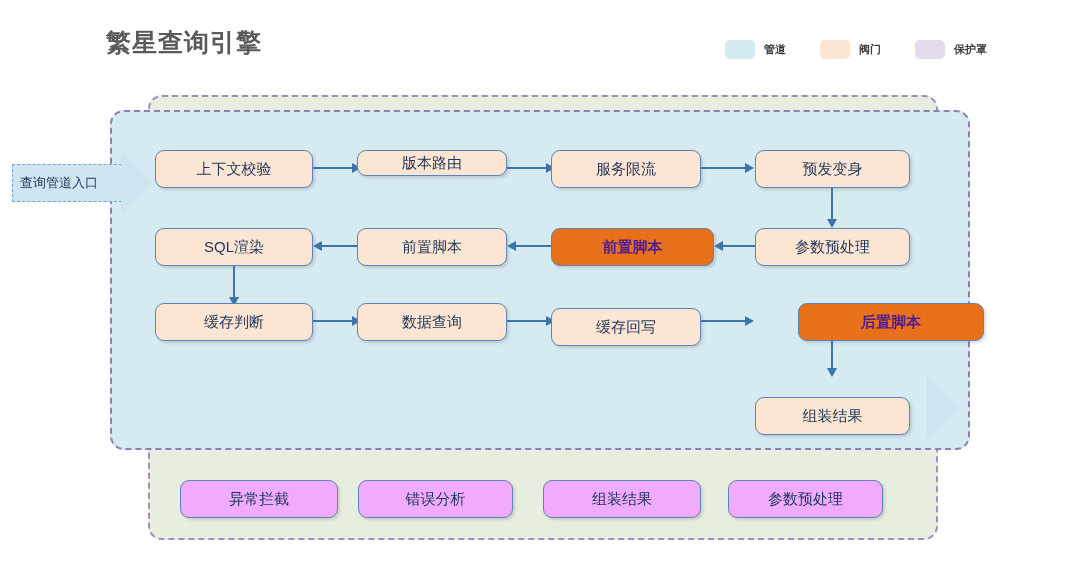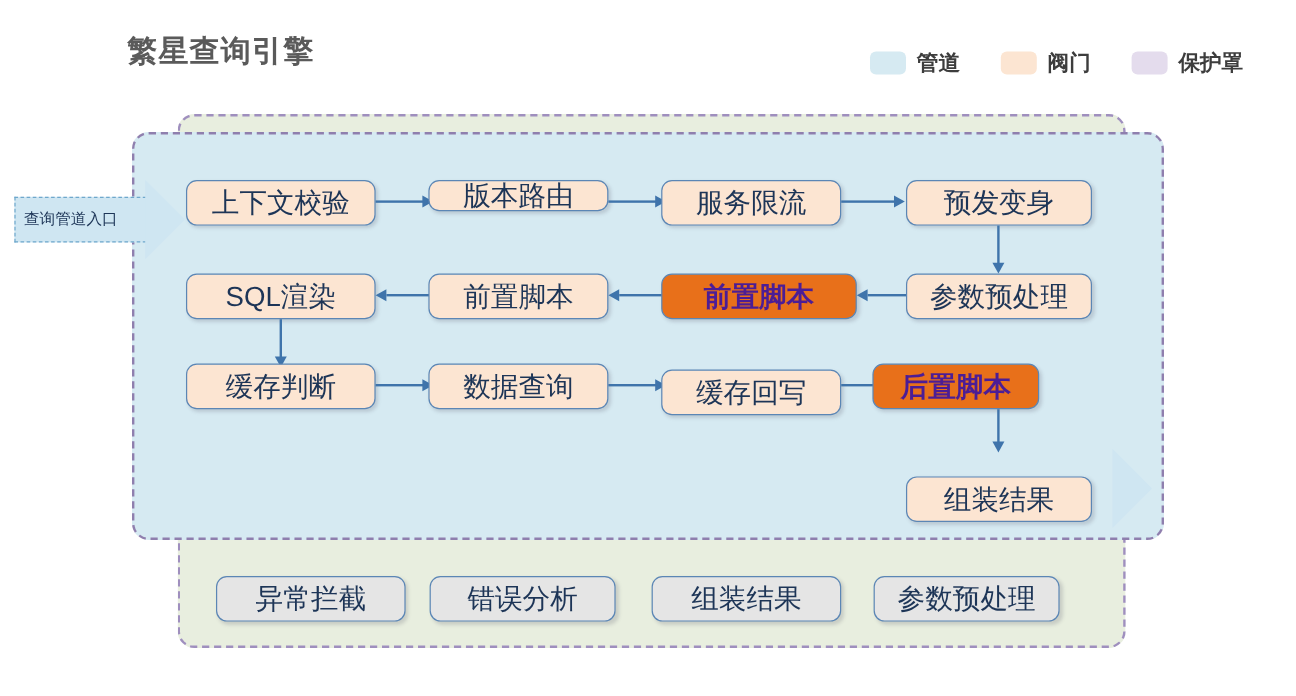--- a/index.html
+++ b/index.html
@@ -40,21 +40,21 @@
     display: flex;
     align-items: center;
     gap: 9px;
   }
   .legend-swatch {
     width: 30px;
     height: 19px;
     border-radius: 5px;
   }
   .legend-label {
-    font-size: 18px;
+    font-size: 11px;
     font-weight: bold;
     color: #3d3d3d;
     white-space: nowrap;
   }
 
   
   #guard-container {
     position: absolute;
     left: 148px;
     top: 95px;
@@ -78,37 +78,37 @@
   }
 
   
   .node {
     position: absolute;
     box-sizing: border-box;
     display: flex;
     align-items: center;
     justify-content: center;
     border-radius: 9px;
-    font-size: 23px;
+    font-size: 15px;
     white-space: nowrap;
     box-shadow: 2px 2px 3px rgba(90,90,110,0.22);
   }
   .node.valve {
     background: #fce5d2;
     border: 1.6px solid #5b86b5;
     color: #1d3557;
   }
   .node.active {
     background: #e8701a;
     border: 1.6px solid #5b86b5;
     color: #4c1d95;
     font-weight: bold;
   }
   .node.guard {
-    background: #e5e5e5;
+    background: #f0abfc;
     border: 1.6px solid #5b86b5;
     color: #1d3557;
   }
 
   
   .conn {
     position: absolute;
     background: #3f74ab;
   }
   .conn-h { height: 2.2px; }
@@ -237,21 +237,21 @@
 <div class="arrowhead arrow-right" style="left:352px; top:315.5px;"></div>
 
 <div class="node valve" style="left:357px; top:303px; width:150px; height:38px;">数据查询</div>
 <div class="conn conn-h" style="left:507px; top:320px; width:43px;"></div>
 <div class="arrowhead arrow-right" style="left:546px; top:315.5px;"></div>
 
 <div class="node valve" style="left:551px; top:308px; width:150px; height:38px;">缓存回写</div>
 <div class="conn conn-h" style="left:701px; top:320px; width:48px;"></div>
 <div class="arrowhead arrow-right" style="left:745px; top:315.5px;"></div>
 
-<div class="node active" style="left:727px; top:303px; width:139px; height:38px;">后置脚本</div>
+<div class="node active" style="left:798px; top:303px; width:186px; height:38px;">后置脚本</div>
 
 <div class="conn conn-v" style="left:831px; top:341px; height:32px;"></div>
 <div class="arrowhead arrow-down" style="left:826.5px; top:368px;"></div>
 
 <div class="node valve" style="left:755px; top:377px; width:155px; height:38px;margin-top:20px;">组装结果</div>
 
 <div class="block-arrow" id="exit-arrow">
   <div class="ba-head"></div>
 </div>
 

